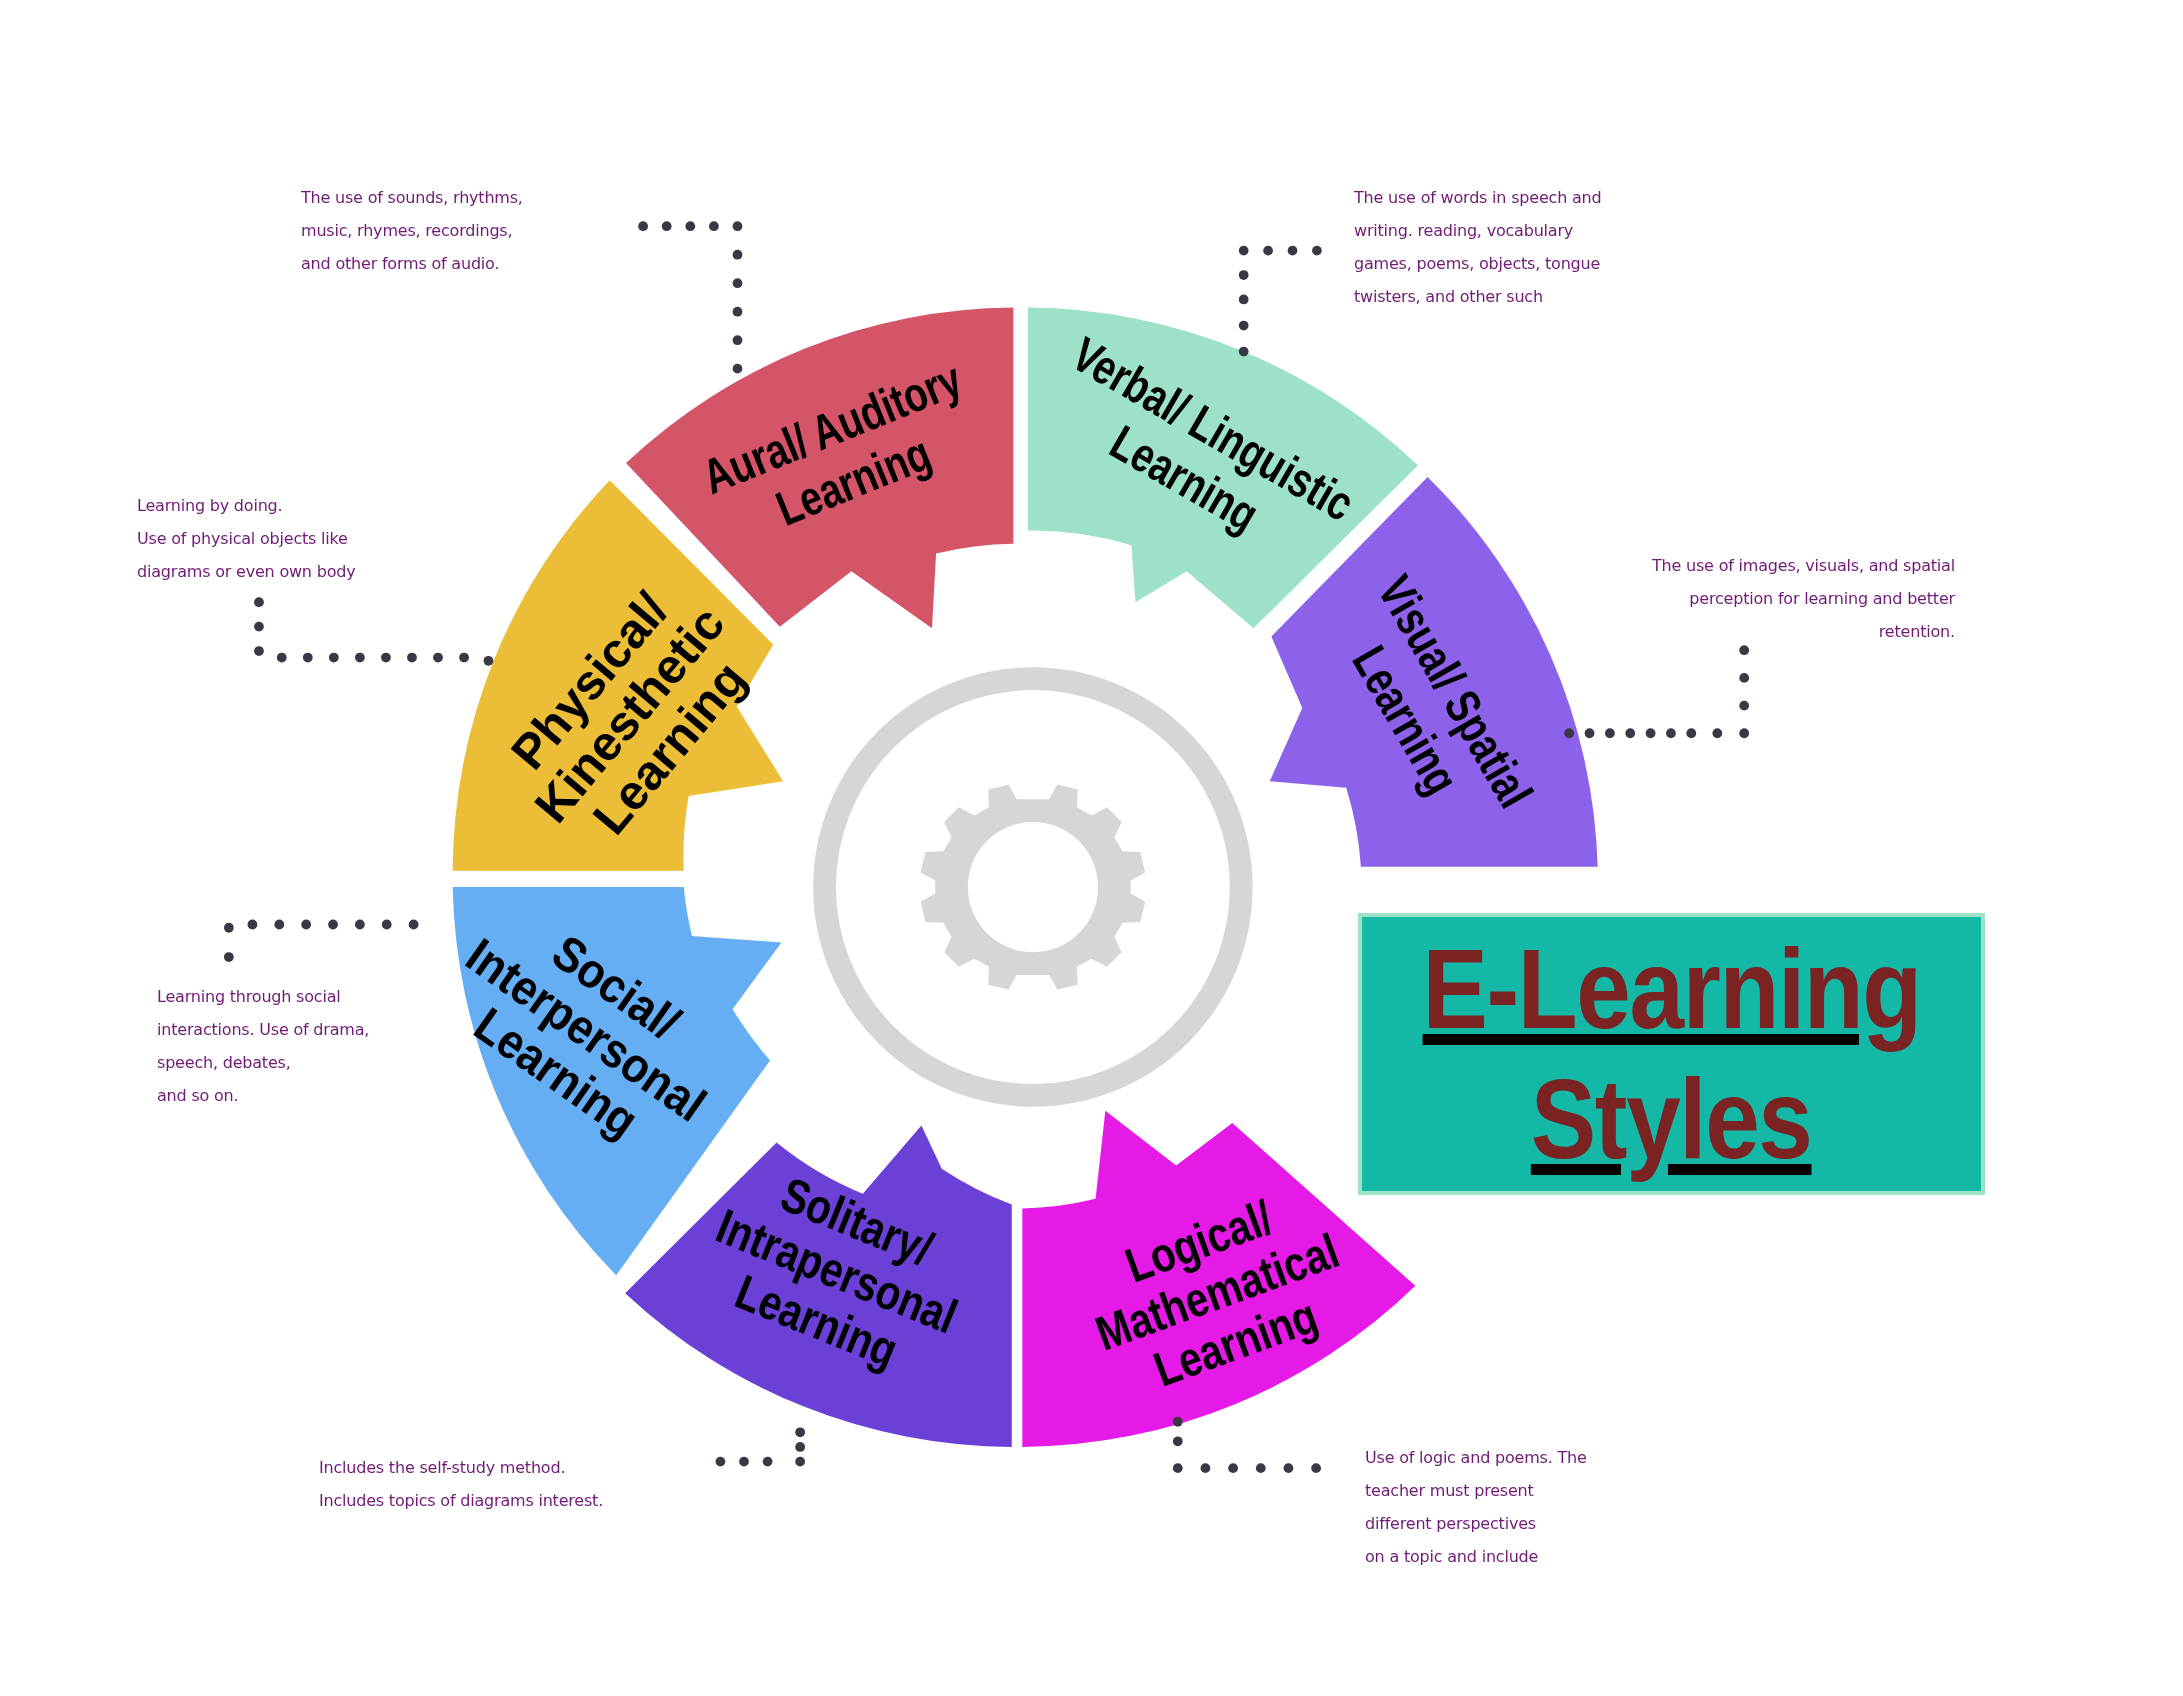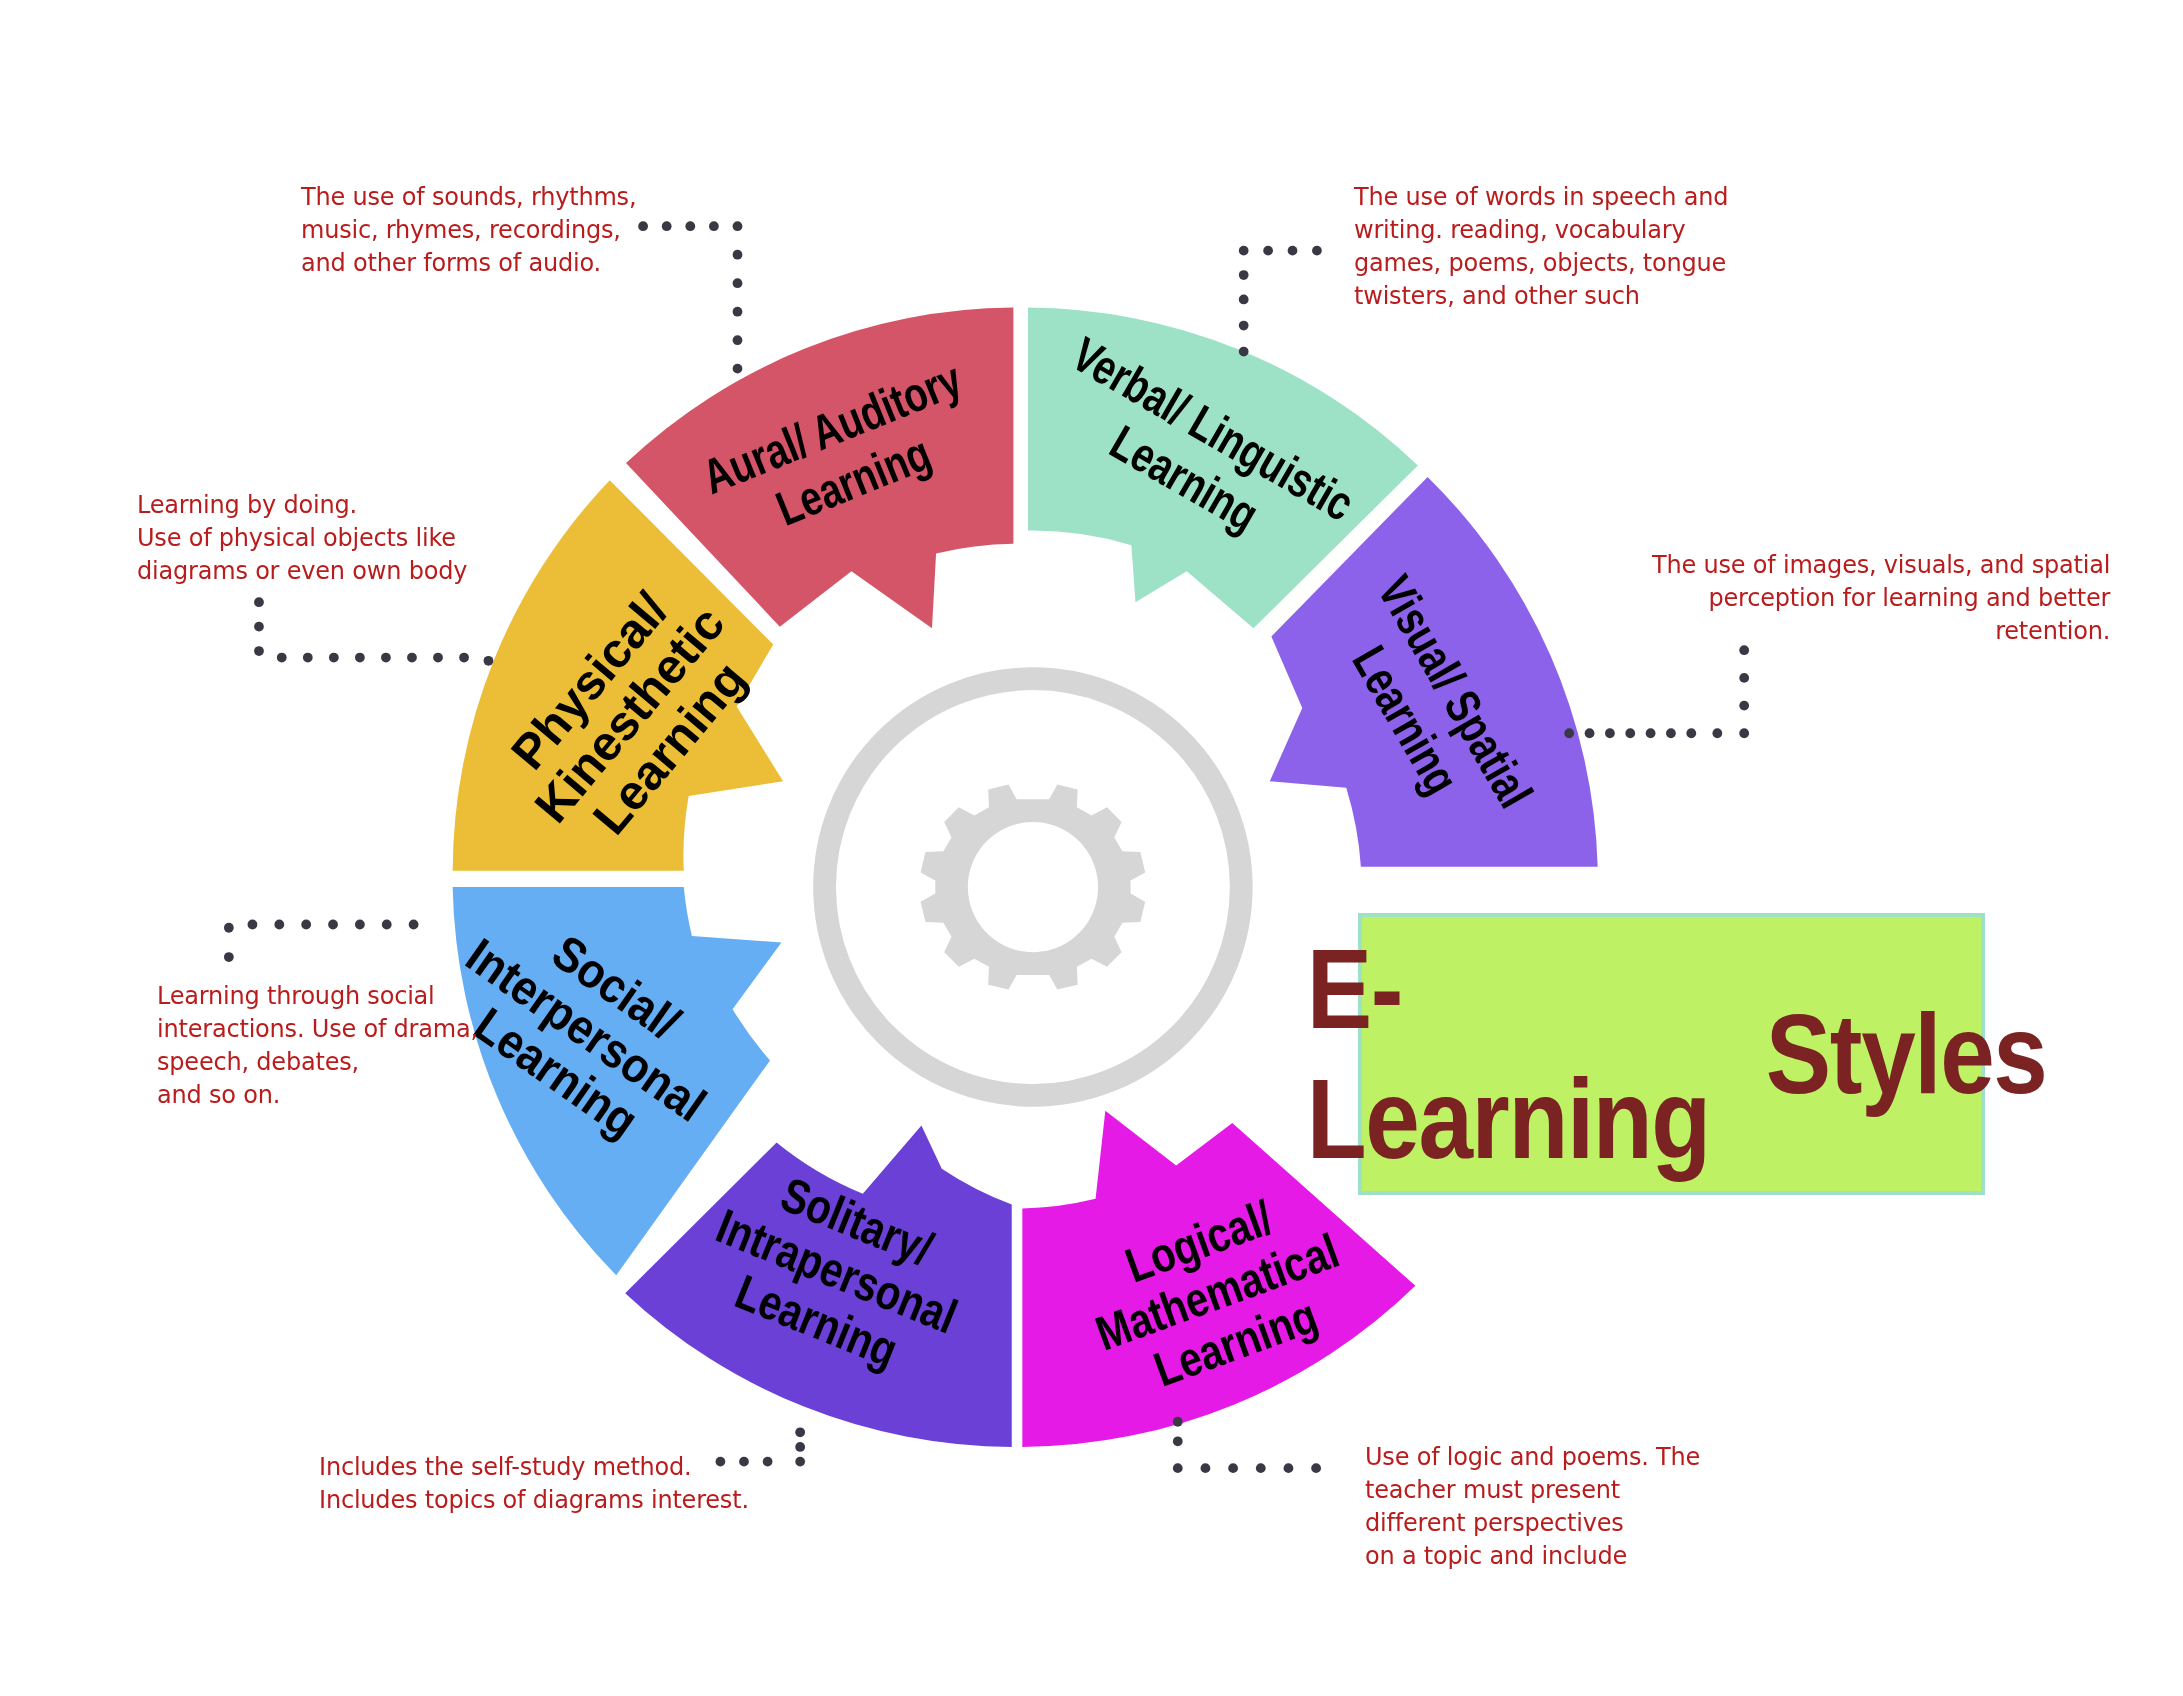--- a/index.html
+++ b/index.html
@@ -1,20 +1,20 @@
 <!DOCTYPE html>
 <html style="font-size:13px"><head>
 <meta charset="utf-8">
 <style>
   html, body { margin: 0; padding: 0; background: #ffffff; }
   body { width: 2183px; height: 1696px; position: relative; overflow: hidden; font-family: "Liberation Sans", sans-serif; }
   svg.main { position: absolute; left: 0; top: 0; }
-  .desc { position: absolute; font-family: "DejaVu Sans", sans-serif; font-size: 24px; line-height: 33px; color: #b91c1c; white-space: pre-line; letter-spacing: -0.2px; }
+  .desc { position: absolute; font-family: "DejaVu Sans", sans-serif; font-size: 16px; line-height: 33px; color: #701a75; white-space: pre-line; letter-spacing: -0.2px; }
   .seg-label { font-family: "Liberation Sans", sans-serif; font-weight: 700; fill: #000; font-size: 60px; }
-  .title-box { position: absolute; left: 1358px; top: 913px; width: 627px; height: 282px; border: 4.9px solid #9de2c7; box-sizing: border-box; background: #bef264; display: flex; flex-direction: row; align-items: center; justify-content: center; }
+  .title-box { position: absolute; left: 1358px; top: 913px; width: 627px; height: 282px; border: 4.9px solid #9de2c7; box-sizing: border-box; background: #14b8a6; display: flex; flex-direction: column; align-items: center; justify-content: center; text-decoration: underline; }
   .title-line { font-family: "Liberation Sans", sans-serif; font-weight: 700; color: #7b2323; font-size: 114px; line-height: 130px; transform: scaleX(0.86); letter-spacing: -1.6px; }
   .dot { fill: #3a3844; }
 </style>
 </head>
 <body>
 
 <svg class="main" width="2183" height="1696" viewBox="0 0 2682 2084" xmlns="http://www.w3.org/2000/svg">
 
   <g>
     <path id="seg-aural" fill="#d45567" d="M 769 569

